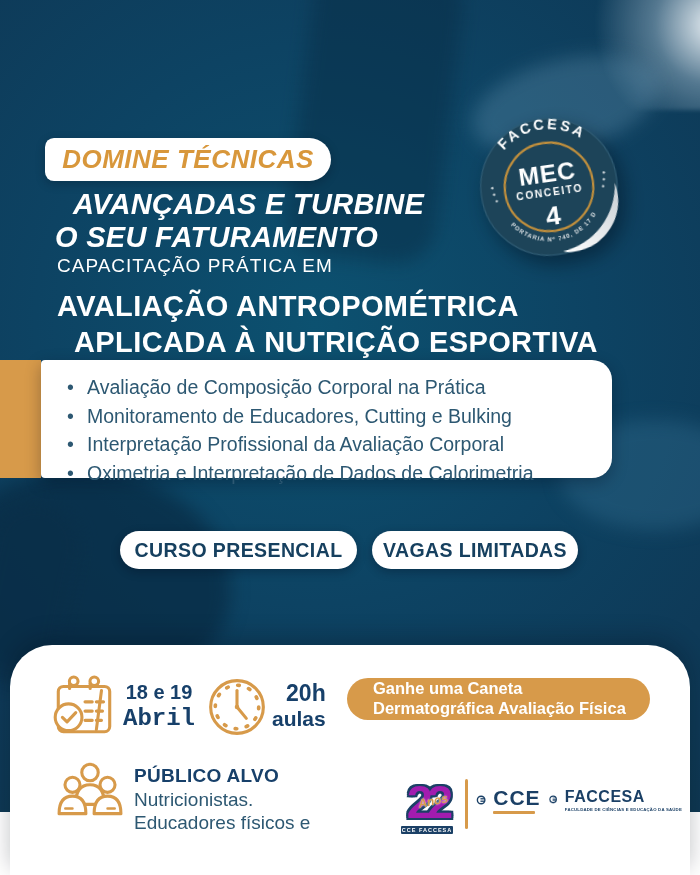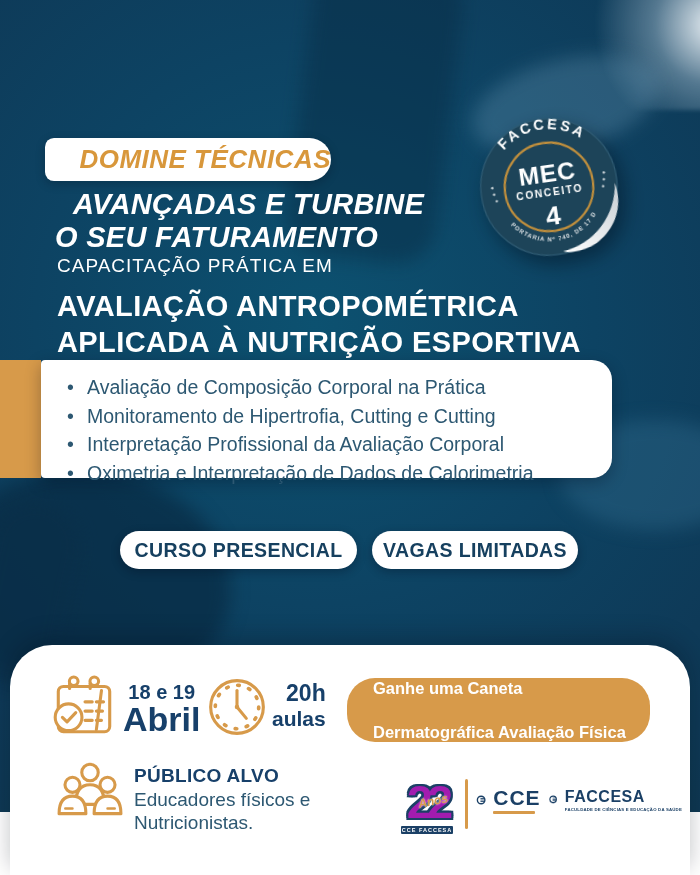--- a/index.html
+++ b/index.html
@@ -17,40 +17,40 @@
            filter:blur(2px); }
   .leg  { left:300px; top:-40px; width:150px; height:300px; background:rgba(7,42,66,.45); border-radius:40px; transform:rotate(7deg); }
   .shoe1{ left:470px; top:60px;  width:190px; height:90px;  background:rgba(120,165,195,.28); border-radius:50%; transform:rotate(-14deg); }
   .shoe2{ left:560px; top:420px; width:190px; height:110px; background:rgba(55,115,150,.35); border-radius:50%; }
   .torso{ left:-50px; top:470px; width:280px; height:210px; background:rgba(6,38,62,.6); border-radius:45% 55% 40% 40%; }
   .arm  { left:-20px; top:500px; width:90px;  height:190px; background:rgba(9,46,72,.65); border-radius:45px; transform:rotate(12deg); }
 
   
   .kicker-pill { position:absolute; left:45px; top:138px; width:286px; height:43px;
                  background:#ffffff; border-radius:10px 24px 24px 10px;
-                 display:flex; align-items:center; justify-content:flex-end;
+                 display:flex; align-items:center; justify-content:center;
                  box-shadow:0 3px 10px rgba(0,10,25,.25); }
   .kicker-pill span { color:#d8973b; font-size:26px; font-weight:800; font-style:italic; letter-spacing:.5px; }
   .hl { position:absolute; left:55px; color:#ffffff; font-size:29px; font-weight:800; font-style:italic; letter-spacing:.3px; }
   .hl2 { top:188px;margin-left:18px; } .hl3 { top:221px; }
 
   
   .badge { position:absolute; left:474px; top:112px; transform:rotate(-8deg);
            filter:drop-shadow(5px 9px 10px rgba(0,12,24,.45)); }
   .b-top      { font-size:17px; font-weight:800; letter-spacing:3px; fill:#ffffff; }
   .b-mec      { font-size:29px; font-weight:800; fill:#ffffff; letter-spacing:1px; }
   .b-conceito { font-size:12px; font-weight:800; fill:#ffffff; letter-spacing:2px; }
   .b-four     { font-size:31px; font-weight:800; fill:#ffffff; }
   .b-bottom   { font-size:7px;  font-weight:700; fill:rgba(255,255,255,.85); letter-spacing:1.2px; }
 
   
   .t  { position:absolute; left:57px; color:#ffffff; }
   .t1 { top:255px; font-size:19px; font-weight:400; letter-spacing:1px; }
   .t2 { top:290px; font-size:29px; font-weight:800; letter-spacing:.4px; }
-  .t3 { top:326px; font-size:29px; font-weight:800; letter-spacing:.4px; }
+  .t3 { top:326px; font-size:29px; font-weight:800; letter-spacing:.4px;margin-left:17px; }
 
   
   .topics-bar  { position:absolute; left:0; top:360px; width:41px; height:118px; background:#d79a4a; }
   .topics-card { position:absolute; left:41px; top:360px; width:571px; height:118px;
                  background:#ffffff; border-radius:4px 20px 20px 4px;
                  box-shadow:0 5px 16px rgba(0,10,25,.3);
                  padding:13px 16px 0 46px; list-style:none; }
   .topics-card li { position:relative; color:#2d5872; font-size:19.5px; line-height:28.5px; white-space:nowrap; }
   .topics-card li::before { content:"•"; position:absolute; left:-20px; color:#2d5872; }
 
@@ -66,28 +66,28 @@
   .info-card { position:absolute; left:10px; right:10px; top:645px; bottom:0;
                background:#ffffff; border-radius:42px 42px 0 0;
                box-shadow:0 -8px 22px rgba(0,10,25,.25); }
   .ic { position:absolute; }
   .navy  { color:#17406a; font-weight:800; }
   .slate { color:#2d5872; }
 
   .cal-icon    { left:38px;  top:26px; }
   .date-block  { left:113px; top:36px; }
   .date1 { font-size:20px; line-height:23px;text-align:center; }
-  .date2 { font-size:34px; line-height:30px; }
+  .date2 { font-size:24px; line-height:30px;font-family:Liberation Mono, monospace; }
   .clock-icon  { left:196px; top:31px; }
   .hours-block { left:262px; top:36px;text-align:right; }
   .hours1 { font-size:23px; line-height:25px; }
   .hours2 { font-size:21px; line-height:25px; }
 
-  .bonus-pill { left:337px; top:33px; width:303px; height:64px; background:#d79a4a; border-radius:28px;
-                display:flex; flex-direction:column; justify-content:space-between; padding-left:26px; }
+  .bonus-pill { left:337px; top:33px; width:303px; height:42px; background:#d79a4a; border-radius:28px;
+                display:flex; flex-direction:column; justify-content:flex-start; padding-left:26px; }
   .bonus-pill div { color:#ffffff; font-size:16.5px; font-weight:700; line-height:20px; }
 
   .people-icon { left:46px; top:114px; }
   .aud-block { left:124px; top:119px; }
   .aud-title { font-size:19px; line-height:24px; letter-spacing:.3px; }
   .aud-line  { font-size:19px; line-height:23px; }
 
   .years { left:384px; top:134px; width:66px; text-align:center; }
   .years-num { font-size:47px; font-weight:800; letter-spacing:-6px; color:#a21caf; line-height:46px;
     text-shadow:-2px -2px 0 #1b4066, 2px -2px 0 #1b4066, -2px 2px 0 #1b4066, 2px 2px 0 #1b4066,
@@ -158,21 +158,21 @@
     <div class="hl hl2">AVANÇADAS E TURBINE</div>
     <div class="hl hl3">O SEU FATURAMENTO</div>
 
     <div class="t t1">CAPACITAÇÃO PRÁTICA EM</div>
     <div class="t t2">AVALIAÇÃO ANTROPOMÉTRICA</div>
     <div class="t t3">APLICADA À NUTRIÇÃO ESPORTIVA</div>
 
     <div class="topics-bar"></div>
     <ul class="topics-card">
       <li>Avaliação de Composição Corporal na Prática</li>
-      <li>Monitoramento de Hipertrofia, Cutting e Cutting</li>
+      <li>Monitoramento de Educadores, Cutting e Bulking</li>
       <li>Interpretação Profissional da Avaliação Corporal</li>
       <li>Oximetria e Interpretação de Dados de Calorimetria</li>
     </ul>
 
     <div class="tag tag1">CURSO PRESENCIAL</div>
     <div class="tag tag2">VAGAS LIMITADAS</div>
   </div>
 
   <div class="info-card">
 
@@ -219,22 +219,22 @@
         <path d="M19 44 Q19 25 33 25 Q47 25 47 44 Z"></path>
         <circle cx="16" cy="25" r="7.3"></circle>
         <path d="M3 53 Q3 36 16 36 Q29 36 29 53 Z"></path>
         <circle cx="50" cy="25" r="7.3"></circle>
         <path d="M37 53 Q37 36 50 36 Q63 36 63 53 Z"></path>
         <path d="M9 48 h7 M50 48 h7" stroke-width="2.4"></path>
       </g>
     </svg>
     <div class="ic aud-block">
       <div class="navy aud-title">PÚBLICO ALVO</div>
+      <div class="slate aud-line">Nutricionistas.</div>
       <div class="slate aud-line">Educadores físicos e</div>
-      <div class="slate aud-line">Nutricionistas.</div>
     </div>
 
     <div class="ic years">
       <div class="years-num">22</div>
       <div class="years-script">Anos</div>
       <div class="years-cap">CCE FACCESA</div>
     </div>
 
     <div class="ic logo-divider"></div>
 

